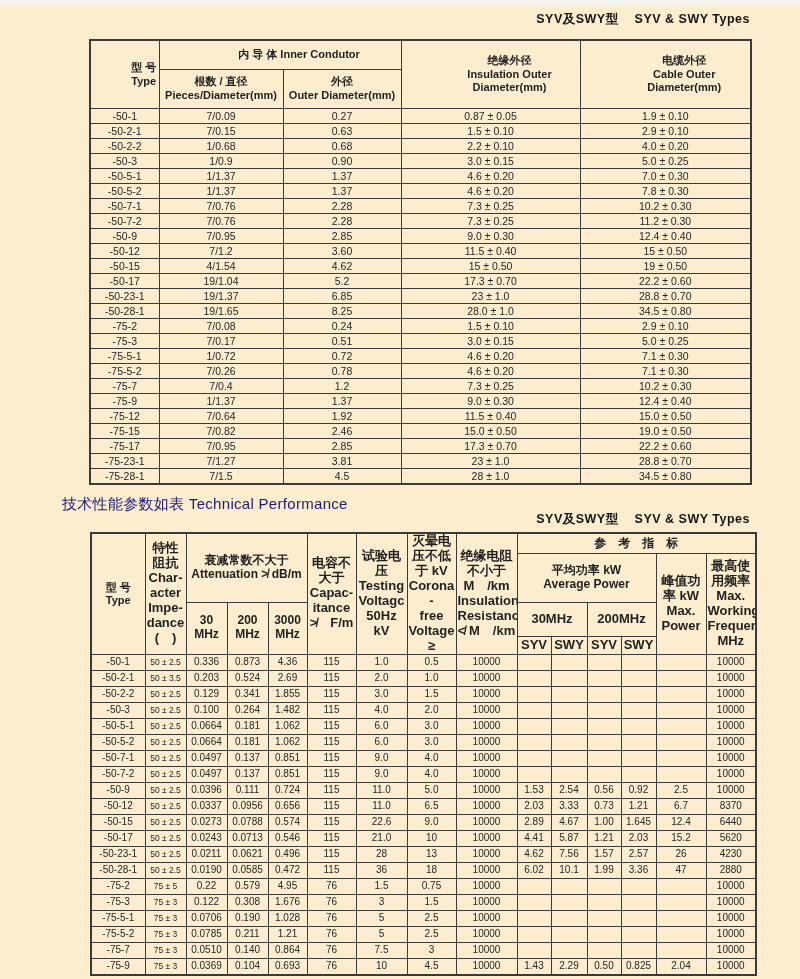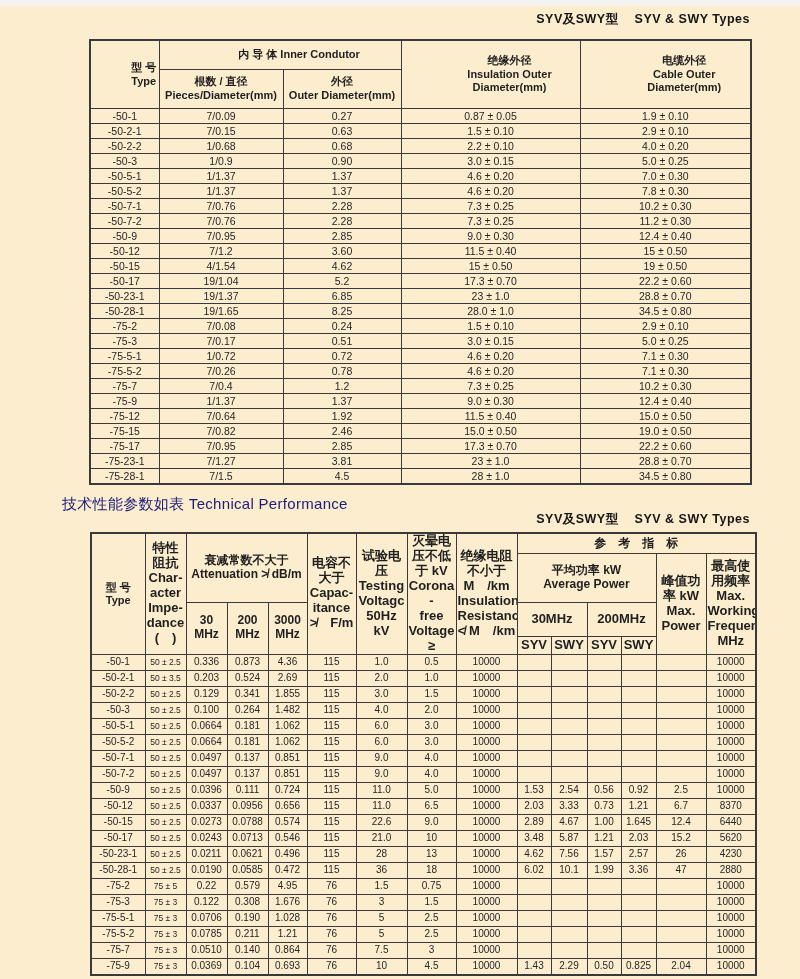--- a/index.html
+++ b/index.html
@@ -549,21 +549,21 @@
         <tr>
           <td>-50-17</td>
           <td>50 ± 2.5</td>
           <td>0.0243</td>
           <td>0.0713</td>
           <td>0.546</td>
           <td>115</td>
           <td>21.0</td>
           <td>10</td>
           <td>10000</td>
-          <td>3.48</td>
+          <td>4.41</td>
           <td>5.87</td>
           <td>1.21</td>
           <td>2.03</td>
           <td>15.2</td>
           <td>5620</td>
         </tr>
         <tr>
           <td>-50-23-1</td>
           <td>50 ± 2.5</td>
           <td>0.0211</td>

